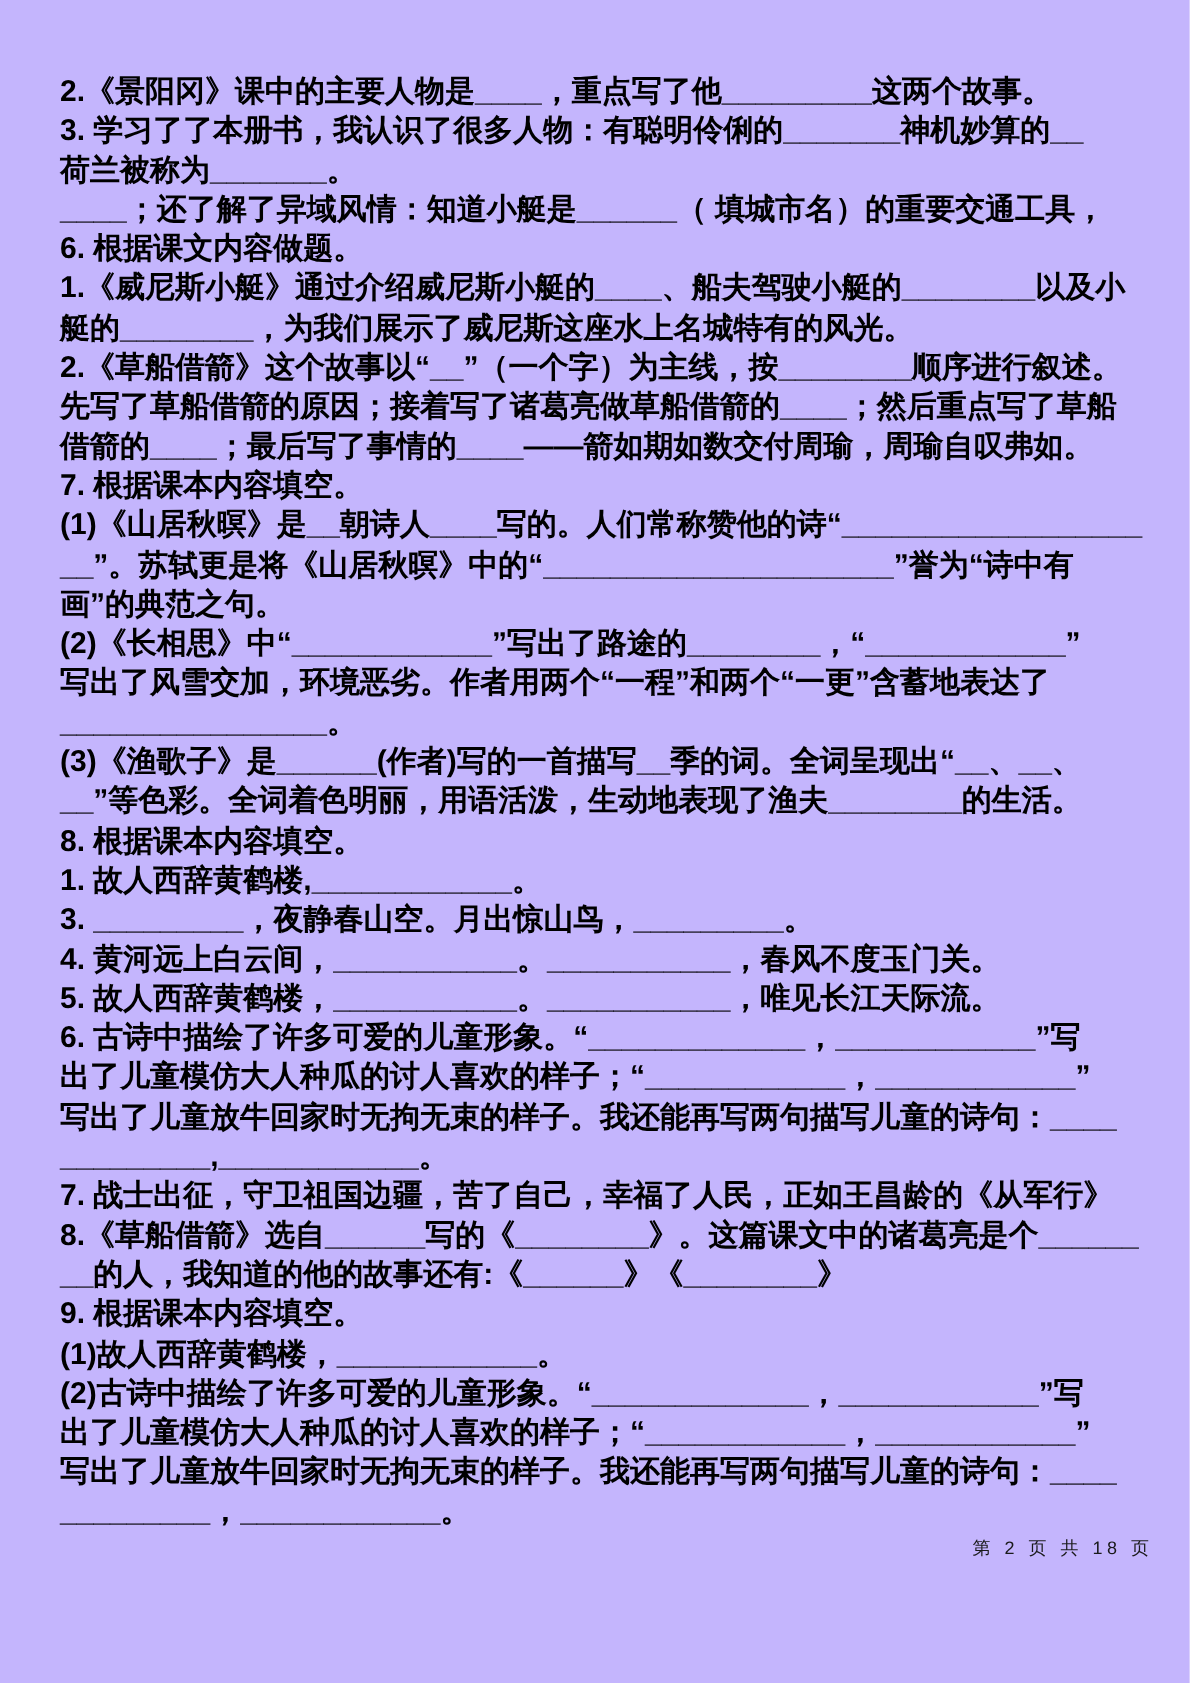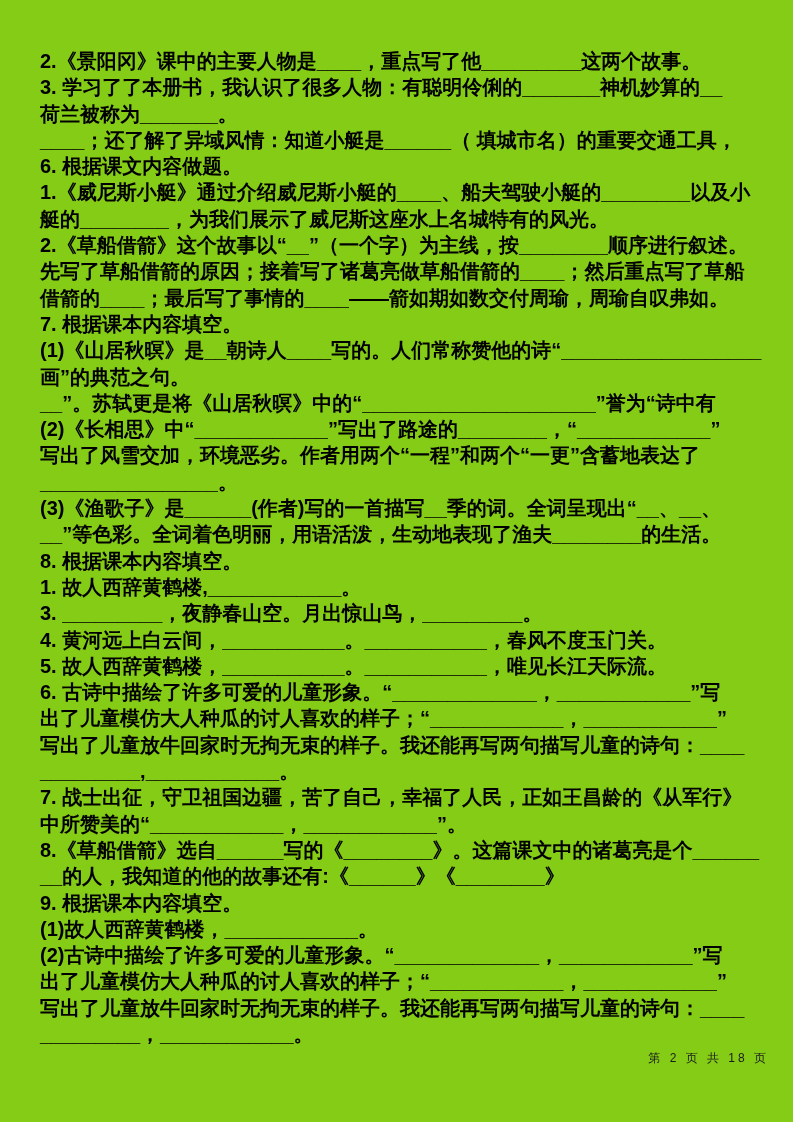--- a/index.html
+++ b/index.html
@@ -6,21 +6,21 @@
   body {
     width: 793px;
     height: 1122px;
     background: #ffffff;
     overflow: hidden;
   }
   .page {
     box-sizing: border-box;
     width: 793px;
     height: 1122px;
-    background: #84cc16;
+    background: #c4b5fd;
     color: #000000;
     padding: 48px 24px 0 40px;
     font-family: "Liberation Sans", sans-serif;
     font-weight: 600;
     font-size: 20px;
     line-height: 26.3px;
   }
   .line {
     white-space: pre;
     height: 26.3px;
@@ -45,38 +45,37 @@
   <div class="line">荷兰被称为_______。</div>
   <div class="line">____；还了解了异域风情：知道小艇是______（ 填城市名）的重要交通工具，</div>
   <div class="line">6. 根据课文内容做题。</div>
   <div class="line">1.《威尼斯小艇》通过介绍威尼斯小艇的____、船夫驾驶小艇的________以及小</div>
   <div class="line">艇的________，为我们展示了威尼斯这座水上名城特有的风光。</div>
   <div class="line">2.《草船借箭》这个故事以“__”（一个字）为主线，按________顺序进行叙述。</div>
   <div class="line">先写了草船借箭的原因；接着写了诸葛亮做草船借箭的____；然后重点写了草船</div>
   <div class="line">借箭的____；最后写了事情的____——箭如期如数交付周瑜，周瑜自叹弗如。</div>
   <div class="line">7. 根据课本内容填空。</div>
   <div class="line">(1)《山居秋暝》是__朝诗人____写的。人们常称赞他的诗“__________________</div>
+  <div class="line">__”。苏轼更是将《山居秋暝》中的“_____________________”誉为“诗中有</div>
   <div class="line">画”的典范之句。</div>
-  <div class="line">__”。苏轼更是将《山居秋暝》中的“_____________________”誉为“诗中有</div>
   <div class="line">(2)《长相思》中“____________”写出了路途的________，“____________”</div>
   <div class="line">写出了风雪交加，环境恶劣。作者用两个“一程”和两个“一更”含蓄地表达了</div>
   <div class="line">________________。</div>
   <div class="line">(3)《渔歌子》是______(作者)写的一首描写__季的词。全词呈现出“__、__、</div>
   <div class="line">__”等色彩。全词着色明丽，用语活泼，生动地表现了渔夫________的生活。</div>
   <div class="line">8. 根据课本内容填空。</div>
   <div class="line">1. 故人西辞黄鹤楼,____________。</div>
   <div class="line">3. _________，夜静春山空。月出惊山鸟，_________。</div>
   <div class="line">4. 黄河远上白云间，___________。___________，春风不度玉门关。</div>
   <div class="line">5. 故人西辞黄鹤楼，___________。___________，唯见长江天际流。</div>
   <div class="line">6. 古诗中描绘了许多可爱的儿童形象。“_____________，____________”写</div>
   <div class="line">出了儿童模仿大人种瓜的讨人喜欢的样子；“____________，____________”</div>
   <div class="line">写出了儿童放牛回家时无拘无束的样子。我还能再写两句描写儿童的诗句：____</div>
   <div class="line">_________,____________。</div>
   <div class="line">7. 战士出征，守卫祖国边疆，苦了自己，幸福了人民，正如王昌龄的《从军行》</div>
-  <div class="line">中所赞美的“____________，____________”。</div>
   <div class="line">8.《草船借箭》选自______写的《________》。这篇课文中的诸葛亮是个______</div>
   <div class="line">__的人，我知道的他的故事还有:《______》《________》</div>
   <div class="line">9. 根据课本内容填空。</div>
   <div class="line">(1)故人西辞黄鹤楼，____________。</div>
   <div class="line">(2)古诗中描绘了许多可爱的儿童形象。“_____________，____________”写</div>
   <div class="line">出了儿童模仿大人种瓜的讨人喜欢的样子；“____________，____________”</div>
   <div class="line">写出了儿童放牛回家时无拘无束的样子。我还能再写两句描写儿童的诗句：____</div>
   <div class="line">_________，____________。</div>
   <div class="footer">第 2 页 共 18 页</div>
 </main>

